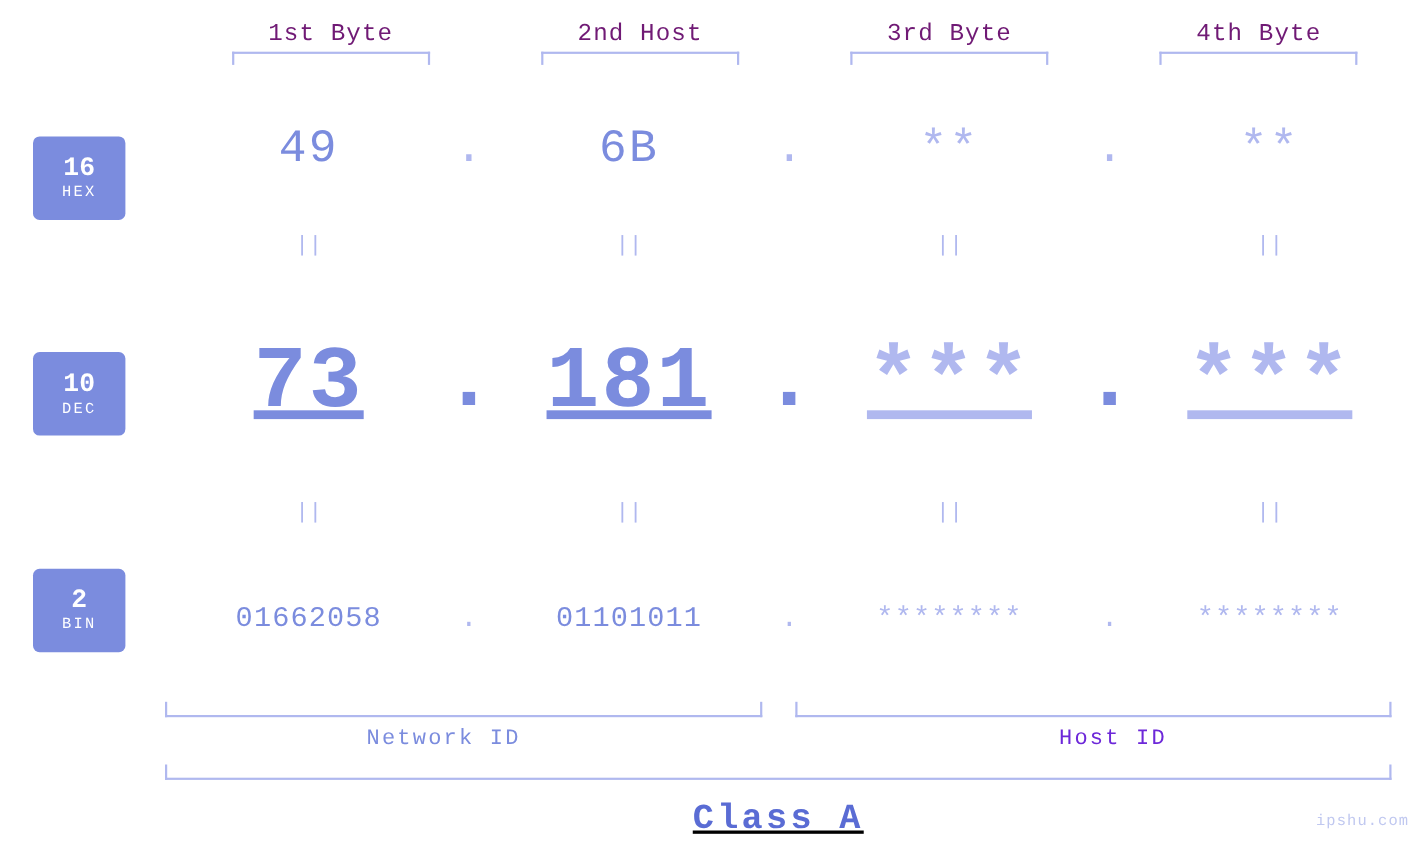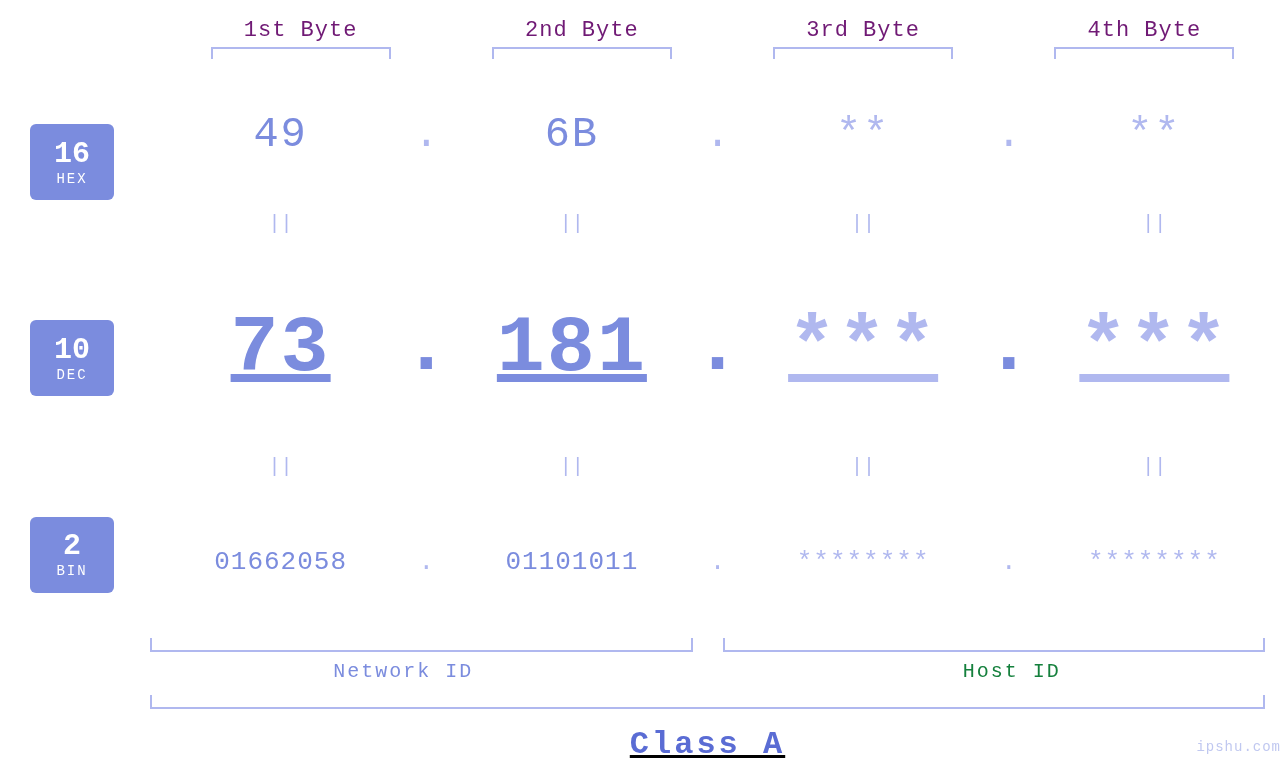--- a/index.html
+++ b/index.html
@@ -67,21 +67,21 @@
       justify-content: center;
       width: 84px;
       height: 76px;
       background: #7b8cde;
       border-radius: 6px;
       color: #fff;
       margin: 10px 0;
     }
 
     .base-number {
-      font-size: 30px;
+      font-size: 24px;
       font-weight: bold;
       line-height: 1.1;
     }
 
     .base-name {
       font-size: 14px;
       letter-spacing: 2px;
     }
 
     .byte-value {
@@ -206,21 +206,21 @@
       justify-content: center;
     }
   </style>
 </head>
 <body>
 
 <div class="main-container">
 
   <div class="byte-headers">
     <div class="byte-header">1st Byte</div>
-    <div class="byte-header">2nd Byte</div>
+    <div class="byte-header">2nd Host</div>
     <div class="byte-header">3rd Byte</div>
     <div class="byte-header">4th Byte</div>
   </div>
 
   <div class="brackets-row">
     <div class="bracket-cell">
         <div class="bracket"></div>
       </div>
     <div class="bracket-cell">
         <div class="bracket"></div>
@@ -383,21 +383,21 @@
         <div style="width:100%; height:14px; border-bottom:2px solid #b0b8ef; border-left:2px solid #b0b8ef; border-right:2px solid #b0b8ef;"></div>
       </div>
     </div>
 
     <div style="display:flex; width:100%; margin-top:8px;gap:36px;">
       <div style="flex:2; text-align:center;">
         <span style="color:#7b8cde; font-size:20px; letter-spacing:2px; font-family:'Courier New',monospace;">Network ID</span>
       </div>
       <div style="width:30px;"></div>
       <div style="flex:2; text-align:center;">
-        <span style="color:#15803d; font-size:20px; letter-spacing:2px; font-family:'Courier New',monospace;">Host ID</span>
+        <span style="color:#6d28d9; font-size:20px; letter-spacing:2px; font-family:'Courier New',monospace;">Host ID</span>
       </div>
     </div>
 
     <div style="width:100%; height:14px; border-bottom:2px solid #b0b8ef; border-left:2px solid #b0b8ef; border-right:2px solid #b0b8ef; margin-top:12px;"></div>
 
     <div style="display:flex; justify-content:center; margin-top:17px;text-decoration:underline;">
       <span style="color:#5a6cd4; font-size:32px; font-weight:bold; letter-spacing:3px; font-family:'Courier New',monospace;">Class A</span>
     </div>
 
   </div>

